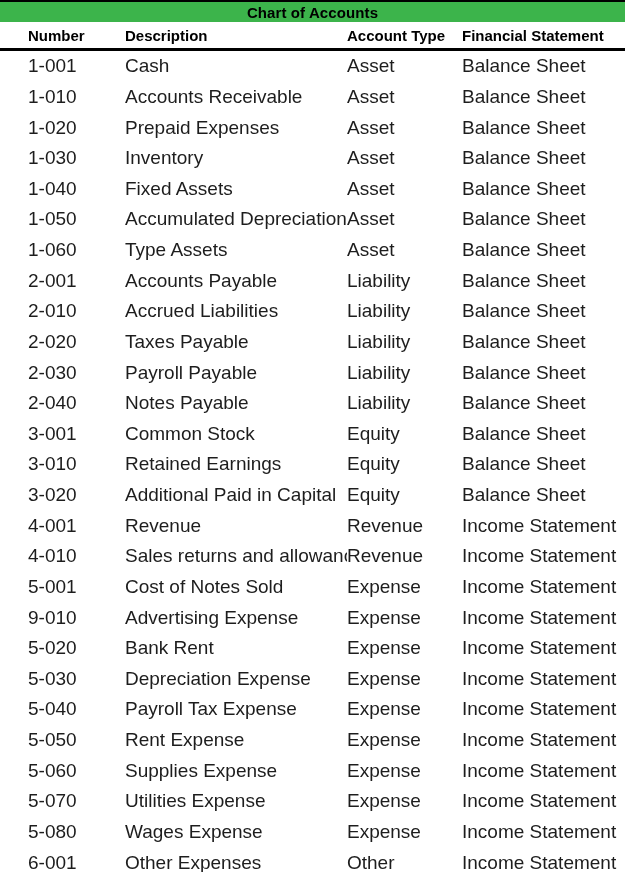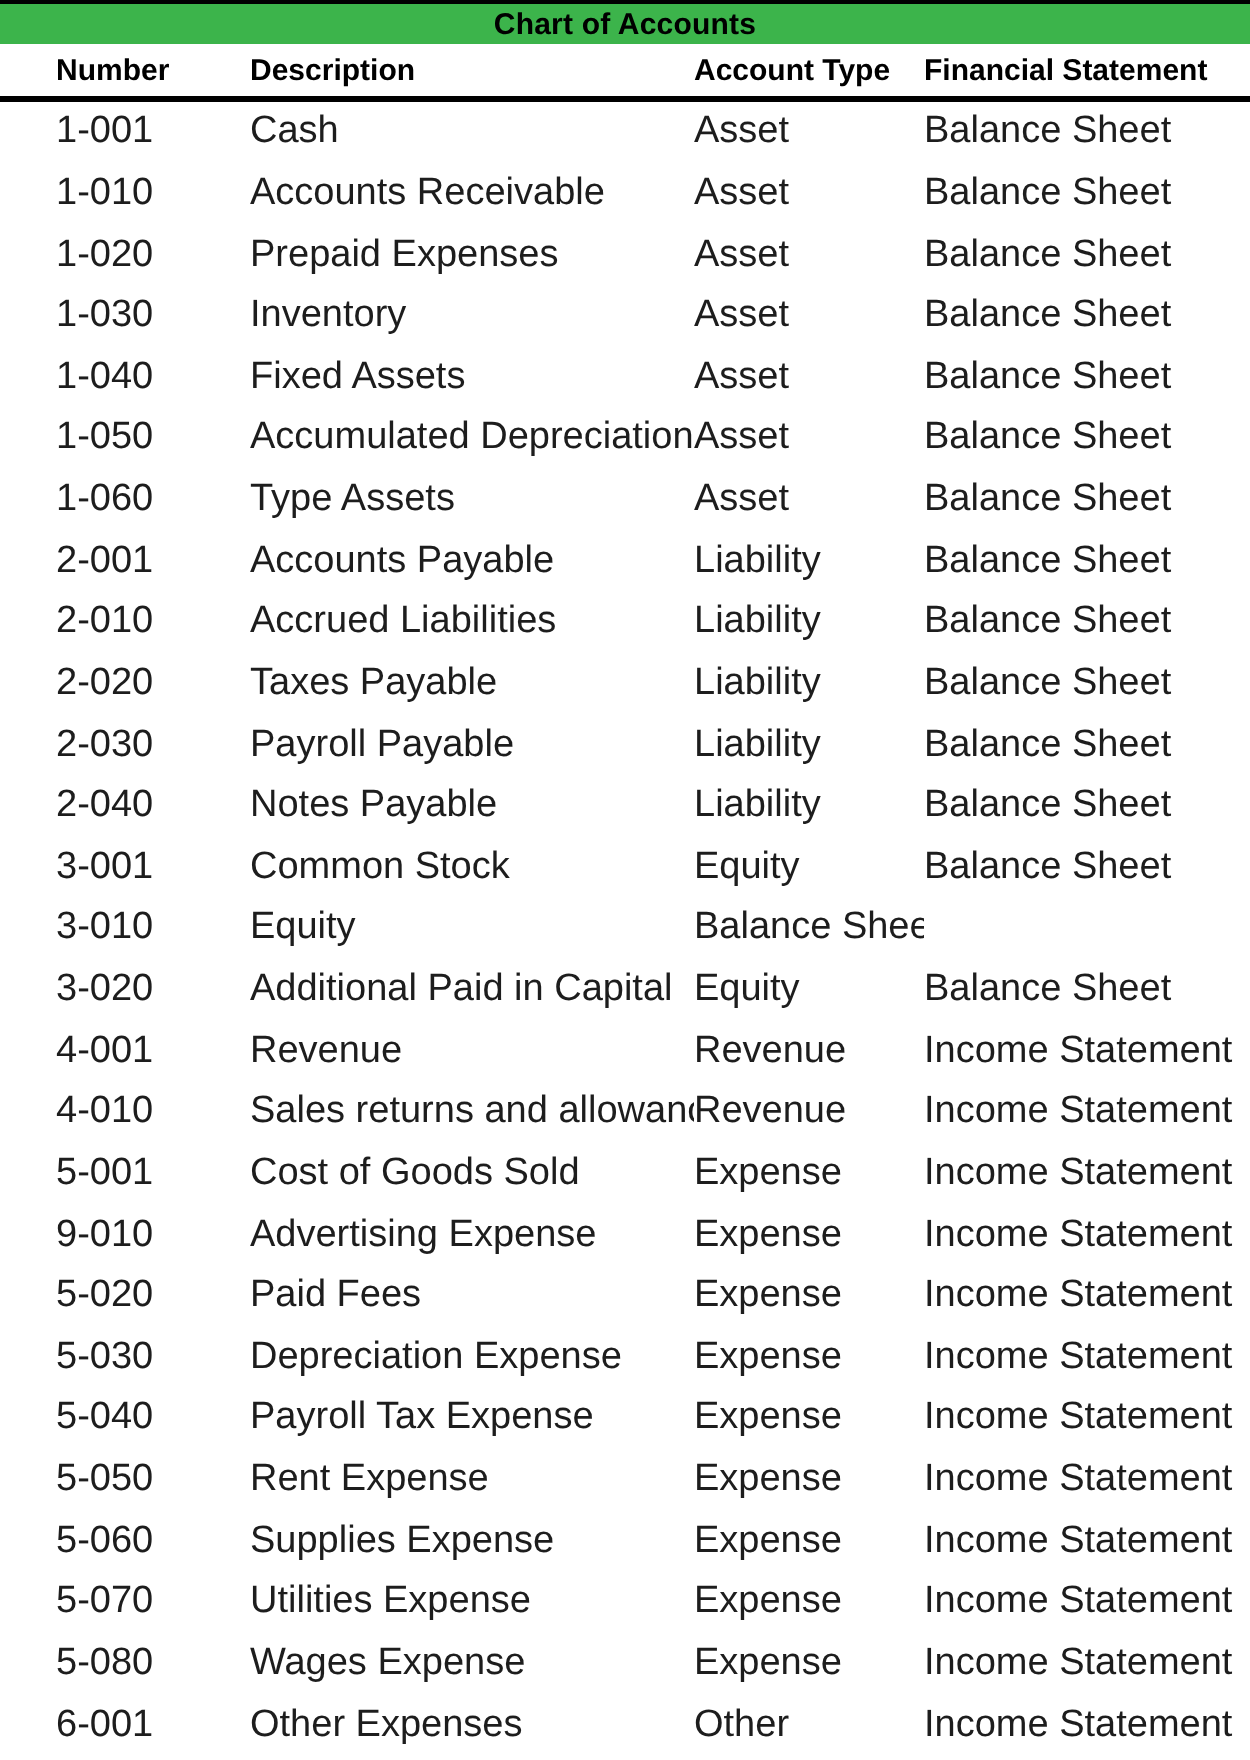--- a/index.html
+++ b/index.html
@@ -176,20 +176,21 @@
 
   <div class="grid-row table-row">
     <span class="cell">3-001</span>
     <span class="cell">Common Stock</span>
     <span class="cell">Equity</span>
     <span class="cell">Balance Sheet</span>
   </div>
 
   <div class="grid-row table-row">
     <span class="cell">3-010</span>
+    <span class="cell">Retained Earnings</span>
     <span class="cell">Equity</span>
     <span class="cell">Balance Sheet</span>
   </div>
 
   <div class="grid-row table-row">
     <span class="cell">3-020</span>
     <span class="cell">Additional Paid in Capital</span>
     <span class="cell">Equity</span>
     <span class="cell">Balance Sheet</span>
   </div>
@@ -203,35 +204,35 @@
 
   <div class="grid-row table-row">
     <span class="cell">4-010</span>
     <span class="cell">Sales returns and allowances</span>
     <span class="cell">Revenue</span>
     <span class="cell">Income Statement</span>
   </div>
 
   <div class="grid-row table-row">
     <span class="cell">5-001</span>
-    <span class="cell">Cost of Goods Sold</span>
+    <span class="cell">Cost of Notes Sold</span>
     <span class="cell">Expense</span>
     <span class="cell">Income Statement</span>
   </div>
 
   <div class="grid-row table-row">
     <span class="cell">9-010</span>
     <span class="cell">Advertising Expense</span>
     <span class="cell">Expense</span>
     <span class="cell">Income Statement</span>
   </div>
 
   <div class="grid-row table-row">
     <span class="cell">5-020</span>
-    <span class="cell">Paid Fees</span>
+    <span class="cell">Bank Rent</span>
     <span class="cell">Expense</span>
     <span class="cell">Income Statement</span>
   </div>
 
   <div class="grid-row table-row">
     <span class="cell">5-030</span>
     <span class="cell">Depreciation Expense</span>
     <span class="cell">Expense</span>
     <span class="cell">Income Statement</span>
   </div>

